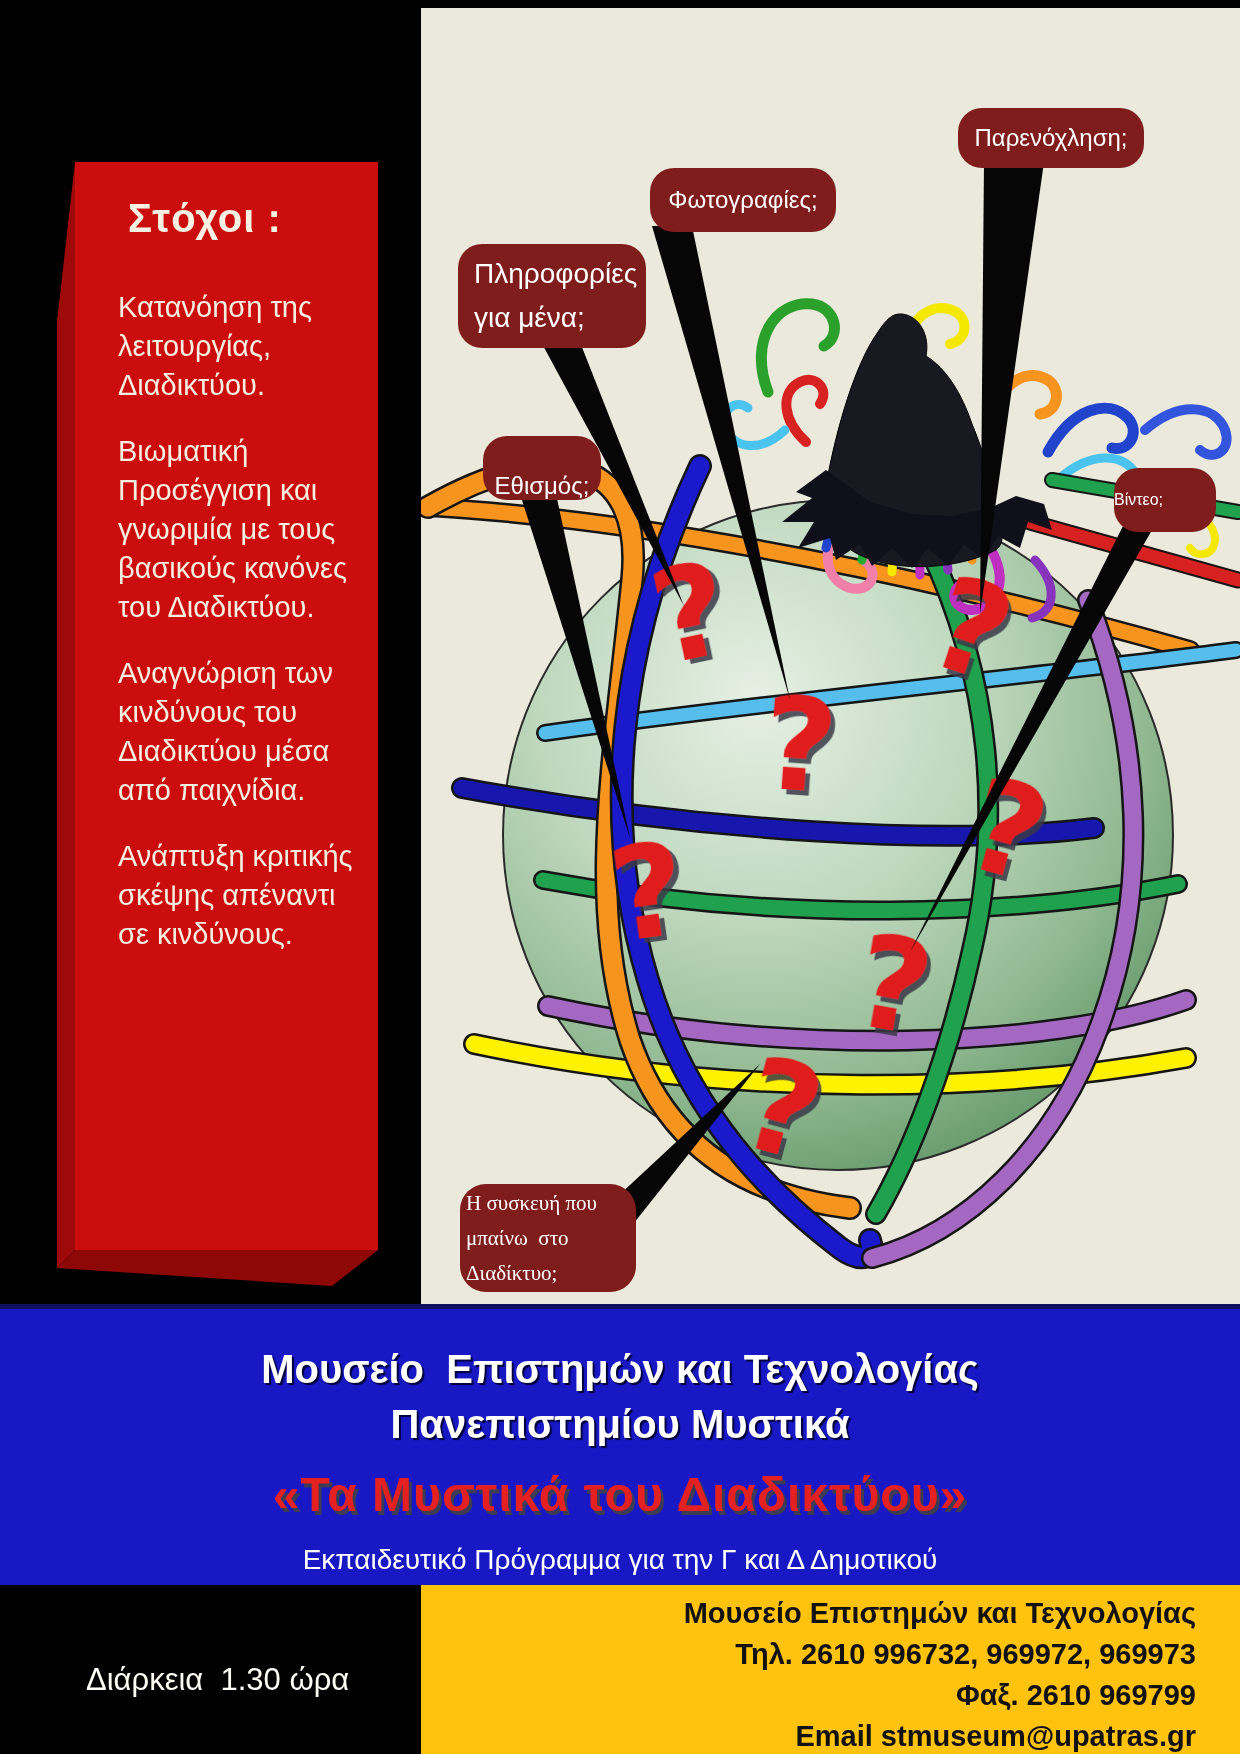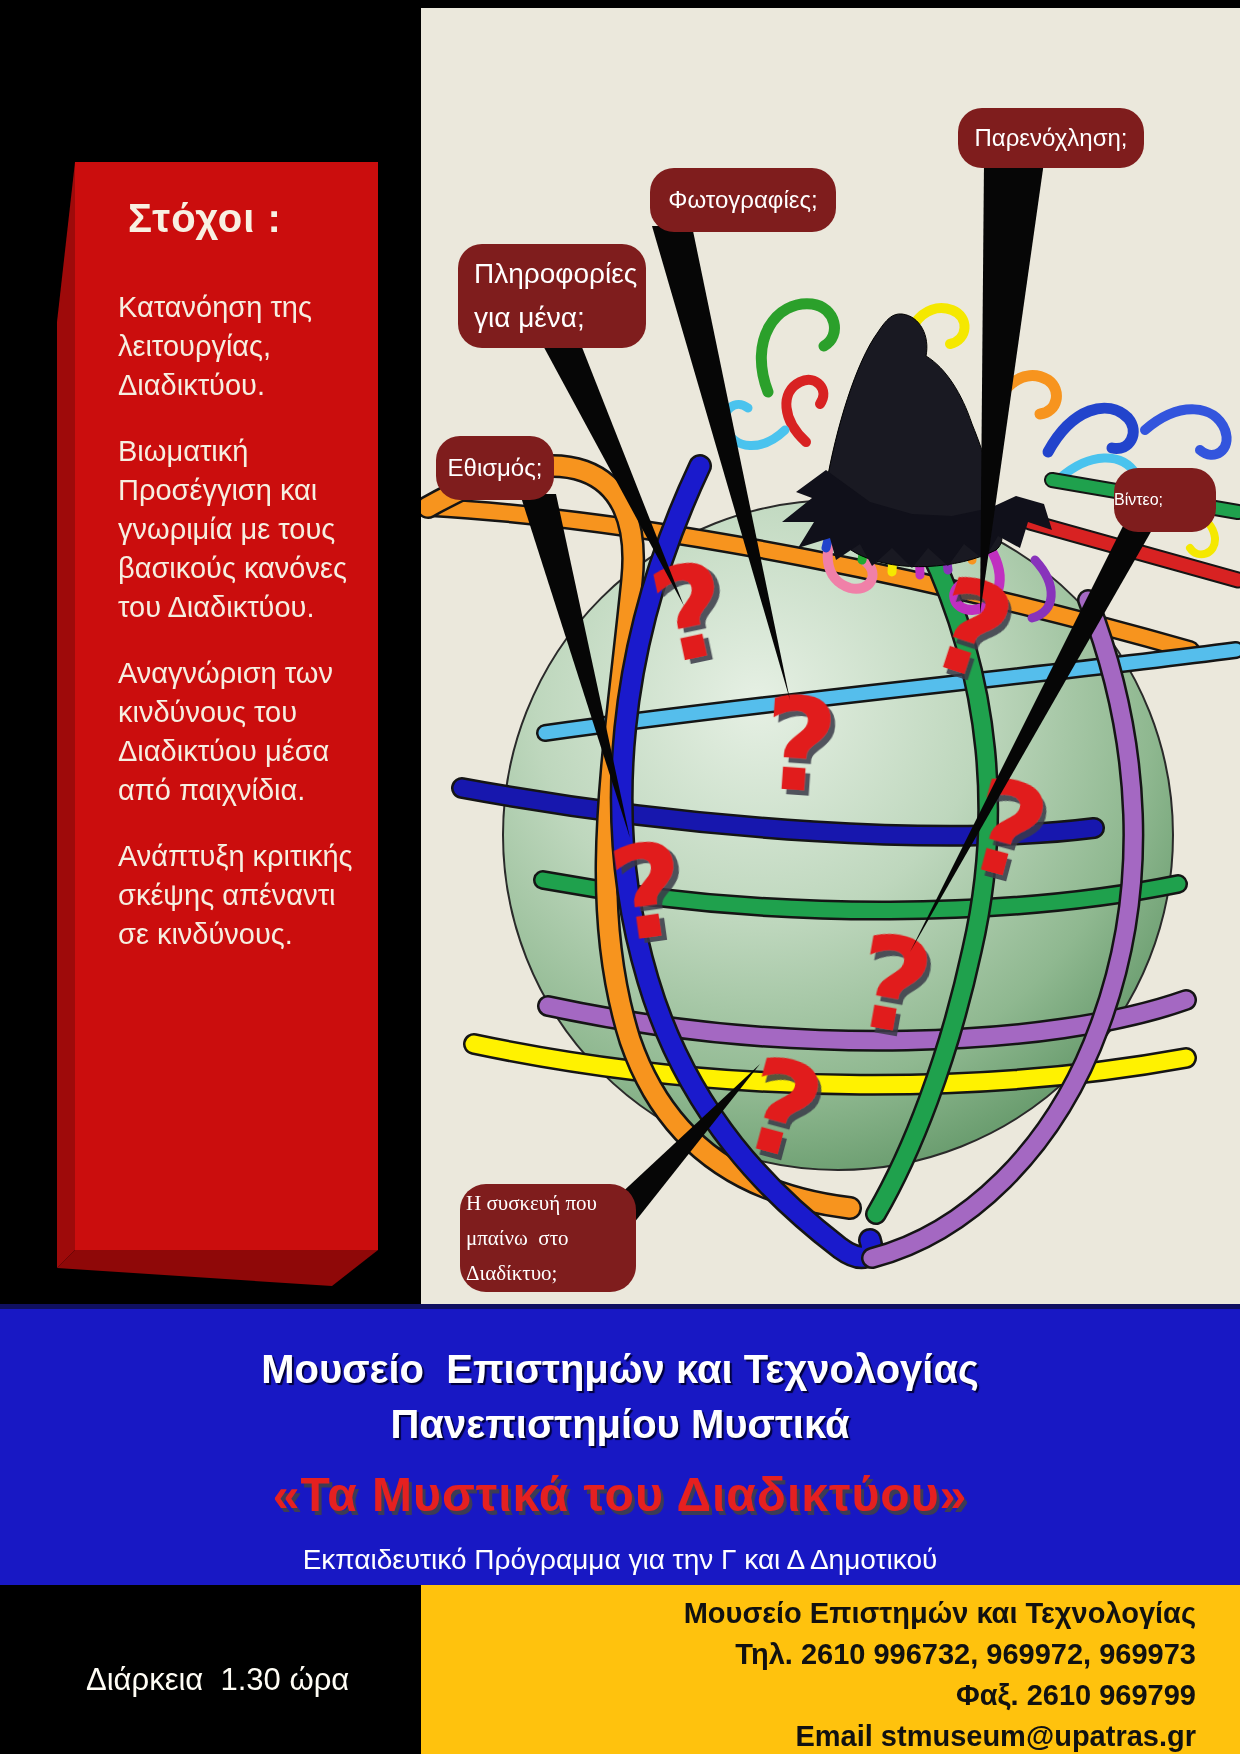--- a/index.html
+++ b/index.html
@@ -17,21 +17,21 @@
   #goals-list{left:118px;top:288px;width:242px;z-index:3;}
   .goal-item{font-size:29px;line-height:39px;color:#F6EFE1;margin-bottom:27px;white-space:pre-wrap;}
 
   
   .bubble{background:#7f1d1d;color:#fff;border-radius:24px;z-index:4;
           display:flex;flex-direction:column;justify-content:center;}
   .bubble .ln{white-space:pre-wrap;}
   #callout-info{left:458px;top:244px;width:172px;height:104px;padding:0 0 0 16px;font-size:28px;line-height:44px;}
   #callout-photos{left:612px;top:168px;width:186px;height:64px;font-size:24px;align-items:center;margin-left:38px;}
   #callout-harassment{left:958px;top:108px;width:186px;height:60px;font-size:24px;align-items:center;}
-  #callout-addiction{left:436px;top:436px;width:118px;height:64px;font-size:24px;align-items:center;}
+  #callout-addiction{left:483px;top:436px;width:118px;height:64px;font-size:24px;align-items:center;justify-content:flex-end;}
   #callout-video{left:1114px;top:468px;width:102px;height:64px;font-size:16px;align-items:flex-start;}
   #callout-device{left:460px;top:1184px;width:170px;height:108px;padding:0 0 0 6px;
                   font-family:"Liberation Serif", serif;font-size:21px;line-height:35px;border-radius:26px;}
 
   
   #museum-band{left:0;top:1304px;width:1240px;height:281px;background:#1818C4;z-index:5;
                border-top:5px solid #101060;box-sizing:border-box;text-align:center;color:#fff;}
   #museum-line1{margin-top:38px;font-size:40px;font-weight:bold;text-shadow:2px 2px 1px #00003a;white-space:pre-wrap;}
   #museum-line2{margin-top:10px;font-size:40px;font-weight:bold;text-shadow:2px 2px 1px #00003a;}
   #program-subtitle{margin-top:22px;font-size:28px;}

